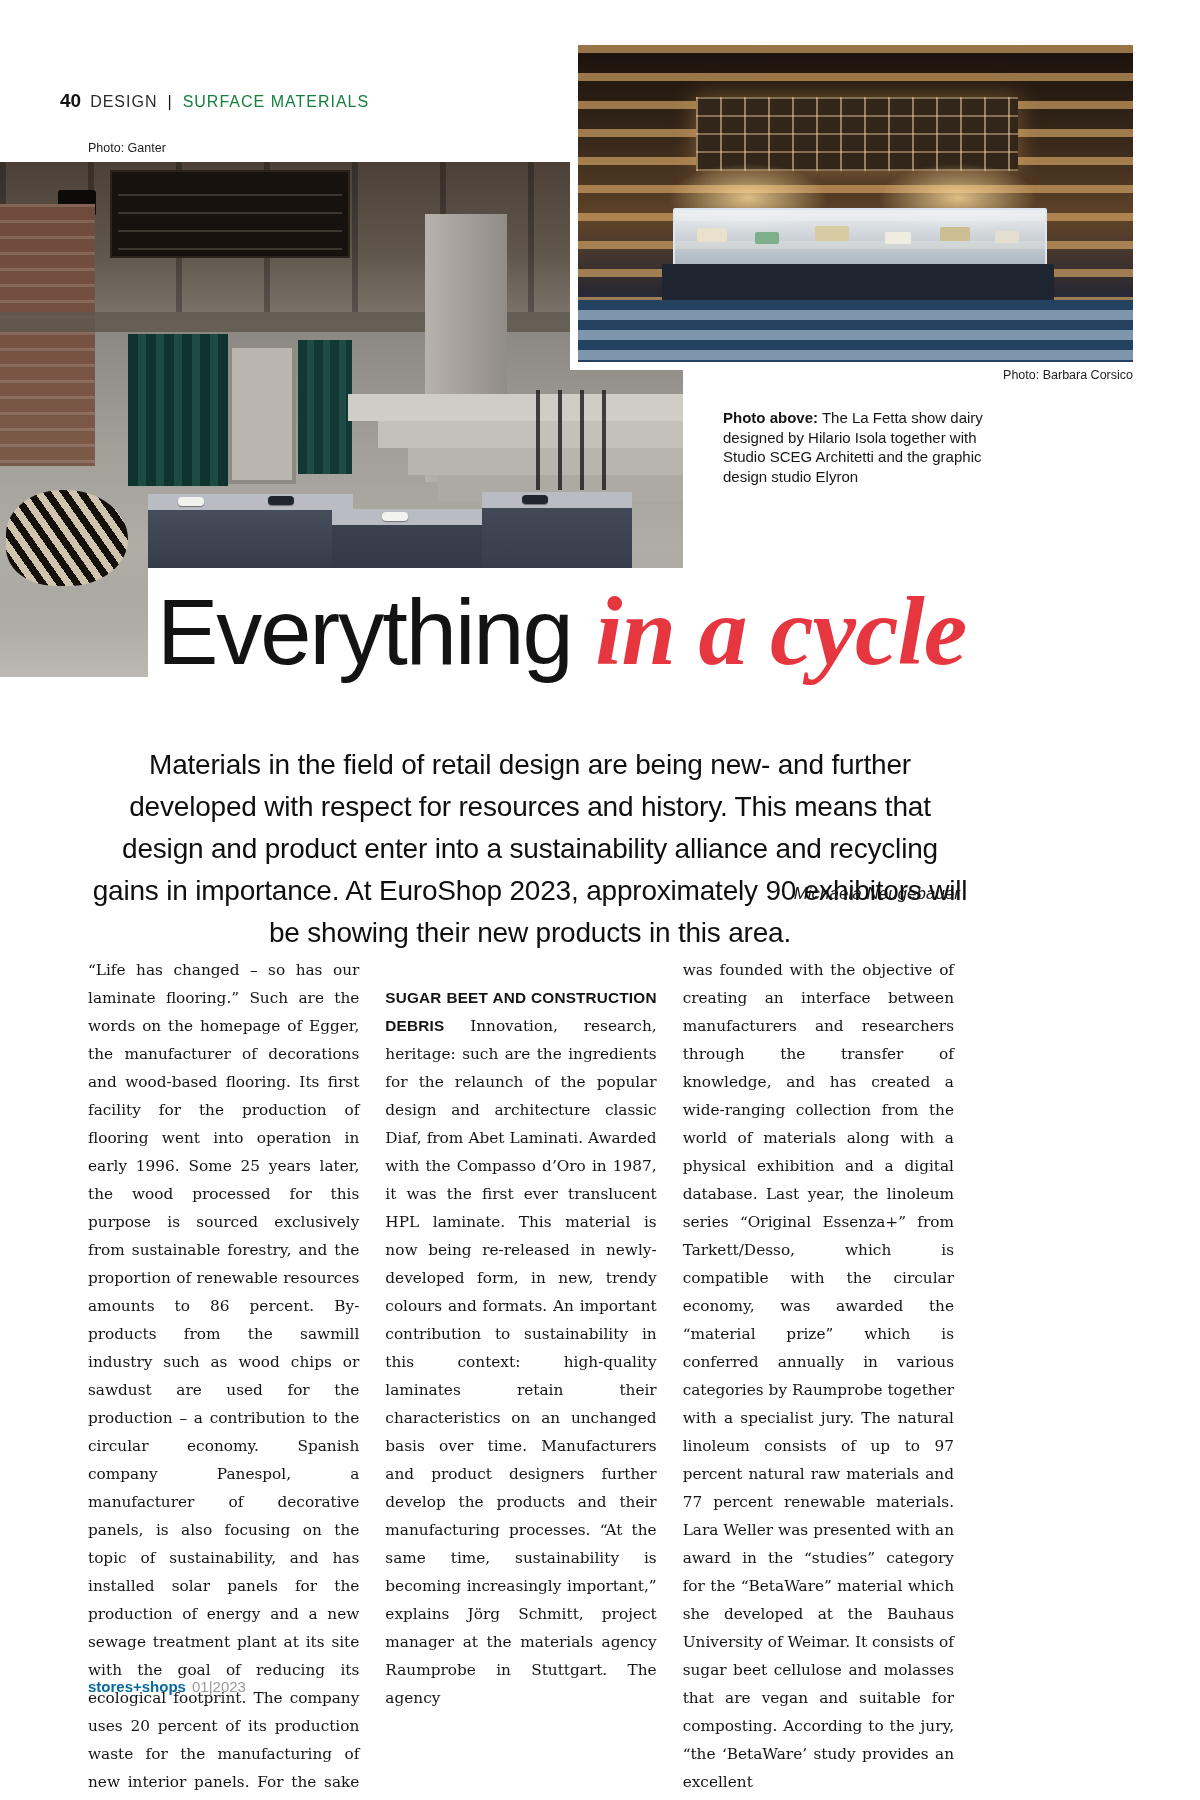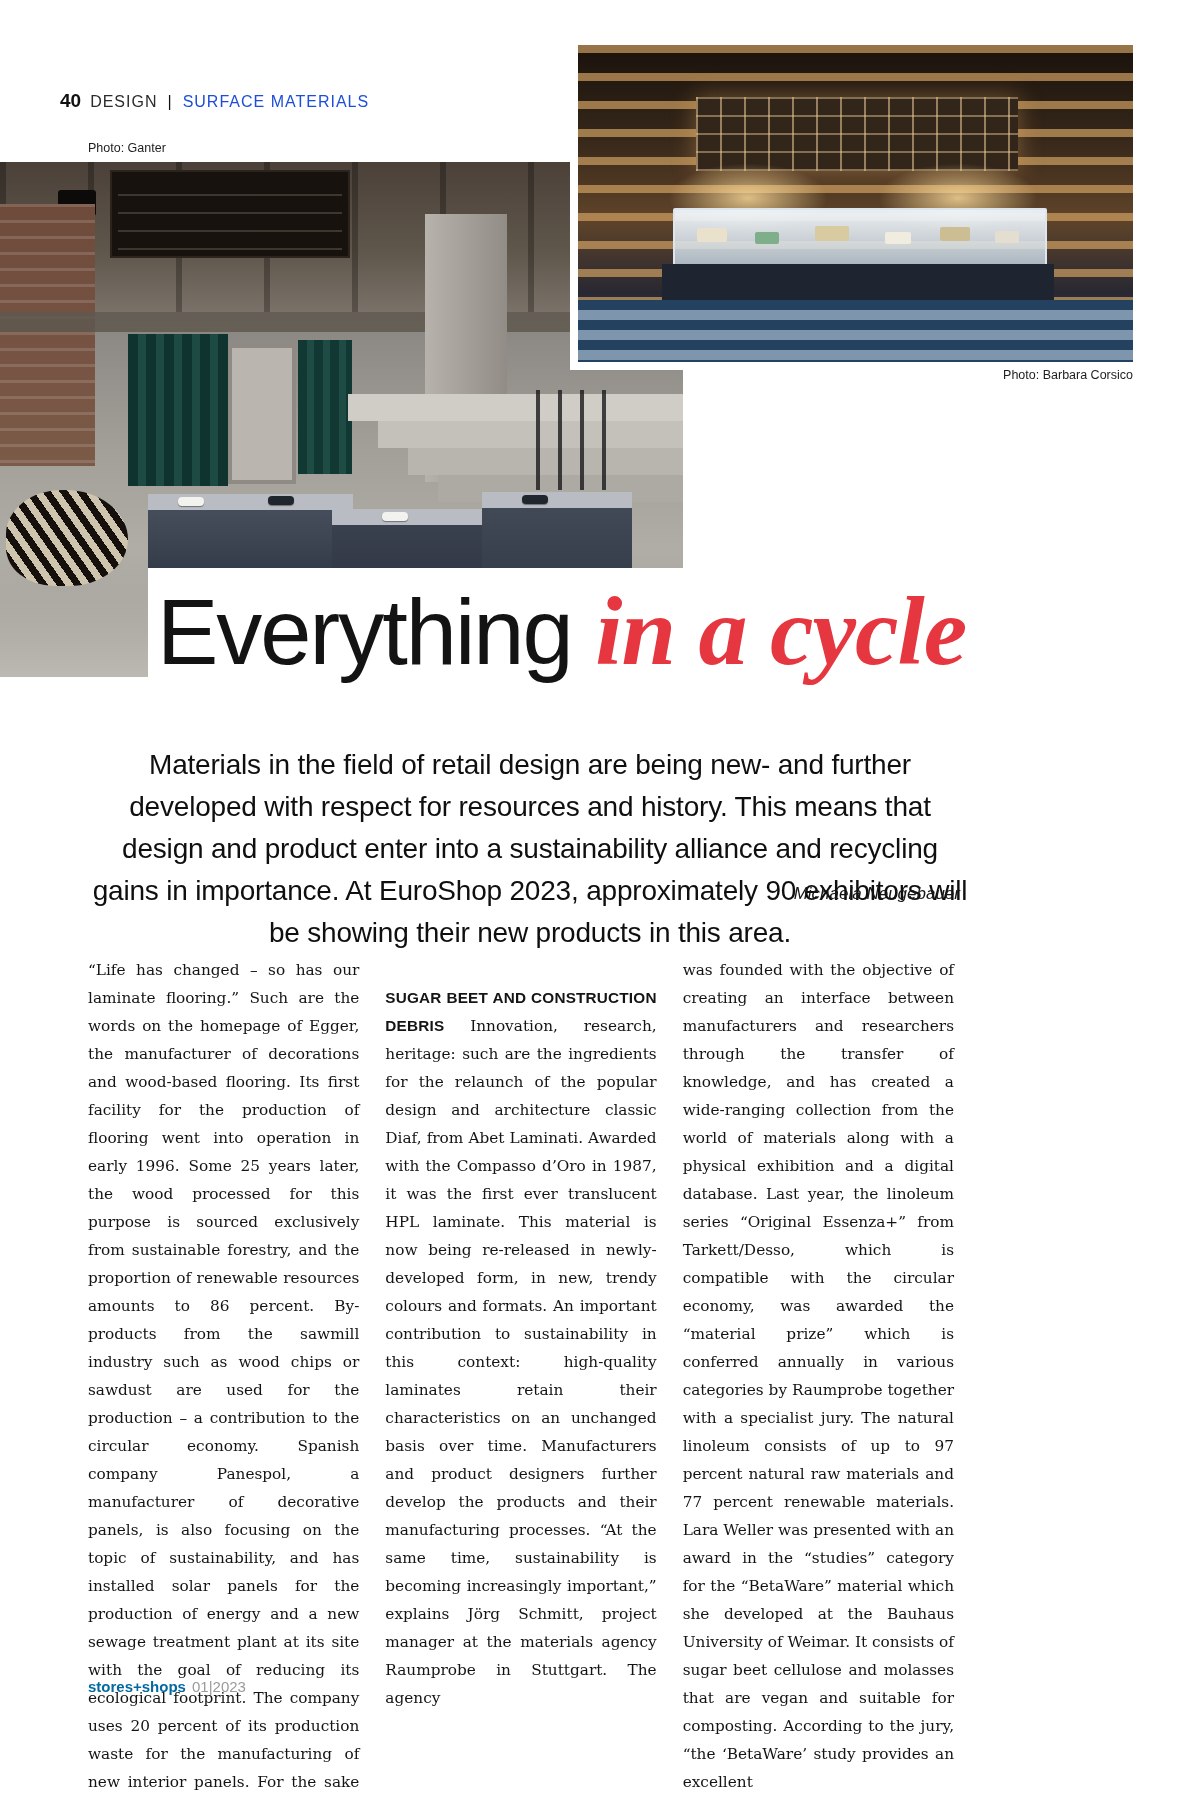--- a/index.html
+++ b/index.html
@@ -6,21 +6,21 @@
   body {
     width:1200px; height:1800px; position:relative; background:#ffffff;
     font-family:"Liberation Sans", sans-serif; color:#111;
     overflow:hidden;
   }
   
   .pagehead { position:absolute; left:60px; top:90px; display:flex; align-items:baseline; gap:9px; font-size:16px; letter-spacing:1px; }
   .pagehead .num { font-weight:700; color:#111; font-size:19px; letter-spacing:0; }
   .pagehead .sec { color:#2b2b2b;text-align:center; }
   .pagehead .bar { color:#111; font-weight:400; margin:0 1px; }
-  .pagehead .sub { color:#1d4ed8; }
+  .pagehead .sub { color:#15803d; }
 
   .credit { position:absolute; font-size:12.5px; color:#1d1d1d; }
   .credit-left { left:88px; top:141px; }
   .credit-right { right:67px; top:368px; text-align:right; }
 
   
   .photoL { position:absolute; left:0; top:162px; width:683px; height:515px; overflow:hidden;
     background:linear-gradient(180deg,#57504a 0%,#6e6862 18%,#8d8a85 34%,#a29e98 55%,#b0aca6 75%,#a5a29c 100%); }
   .photoL .ceiling { position:absolute; left:0; top:0; width:100%; height:150px;
     background:linear-gradient(180deg,#4b4138 0%,#5f564c 60%,#7a7168 100%); }
@@ -174,20 +174,21 @@
       <span class="cheese" style="left:320px; top:21px; width:24px; height:12px; background:#e4ded0;"></span>
     </div>
     <div class="base"></div>
     <div class="bsteps"></div>
   </div>
 </div>
 
 <div class="credit credit-right">Photo: Barbara Corsico</div>
 
 <div class="caption">
+  <p><b>Photo above:</b><span> The La Fetta show dairy designed by Hilario Isola together with Studio SCEG Architetti and the graphic design studio Elyron</span></p>
 </div>
 
 <div class="titlemask"></div>
 <h1 class="headline" style="margin:0;">
   <span class="hl-black">Everything </span><span class="hl-red" id="hl-red" style="color: rgb(230, 55, 65);">in a cycle</span>
 </h1>
 
 <div class="intro">Materials in the field of retail design are being new- and further developed with respect for resources and history. This means that design and product enter into a sustainability alliance and recycling gains in importance. At EuroShop 2023, approximately 90 exhibitors will be showing their new products in this area.</div>
 <div class="byline">Michaela Neugebauer</div>
 

